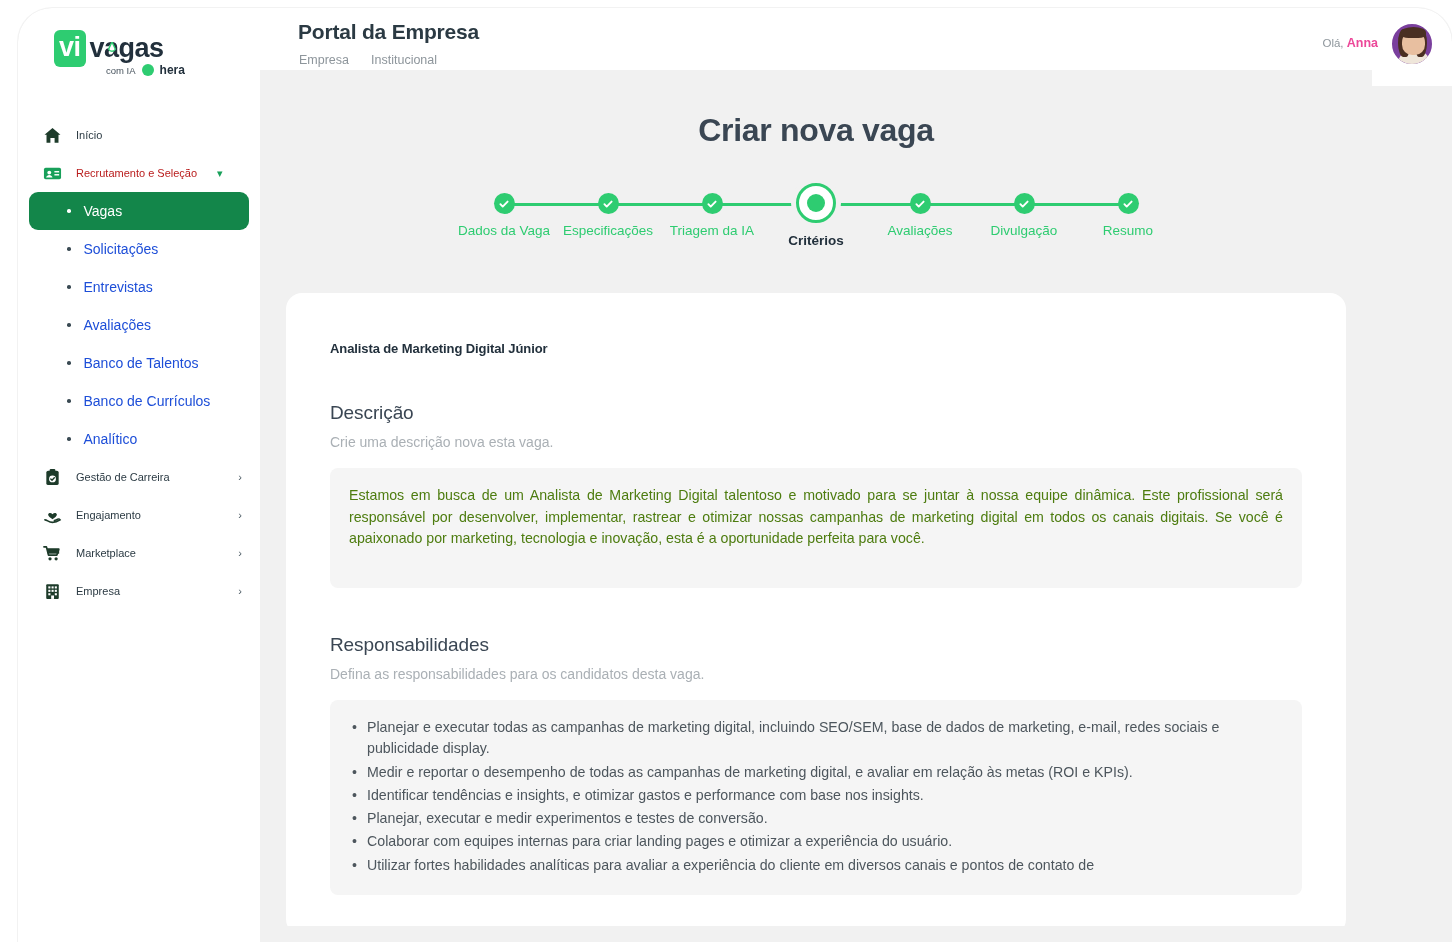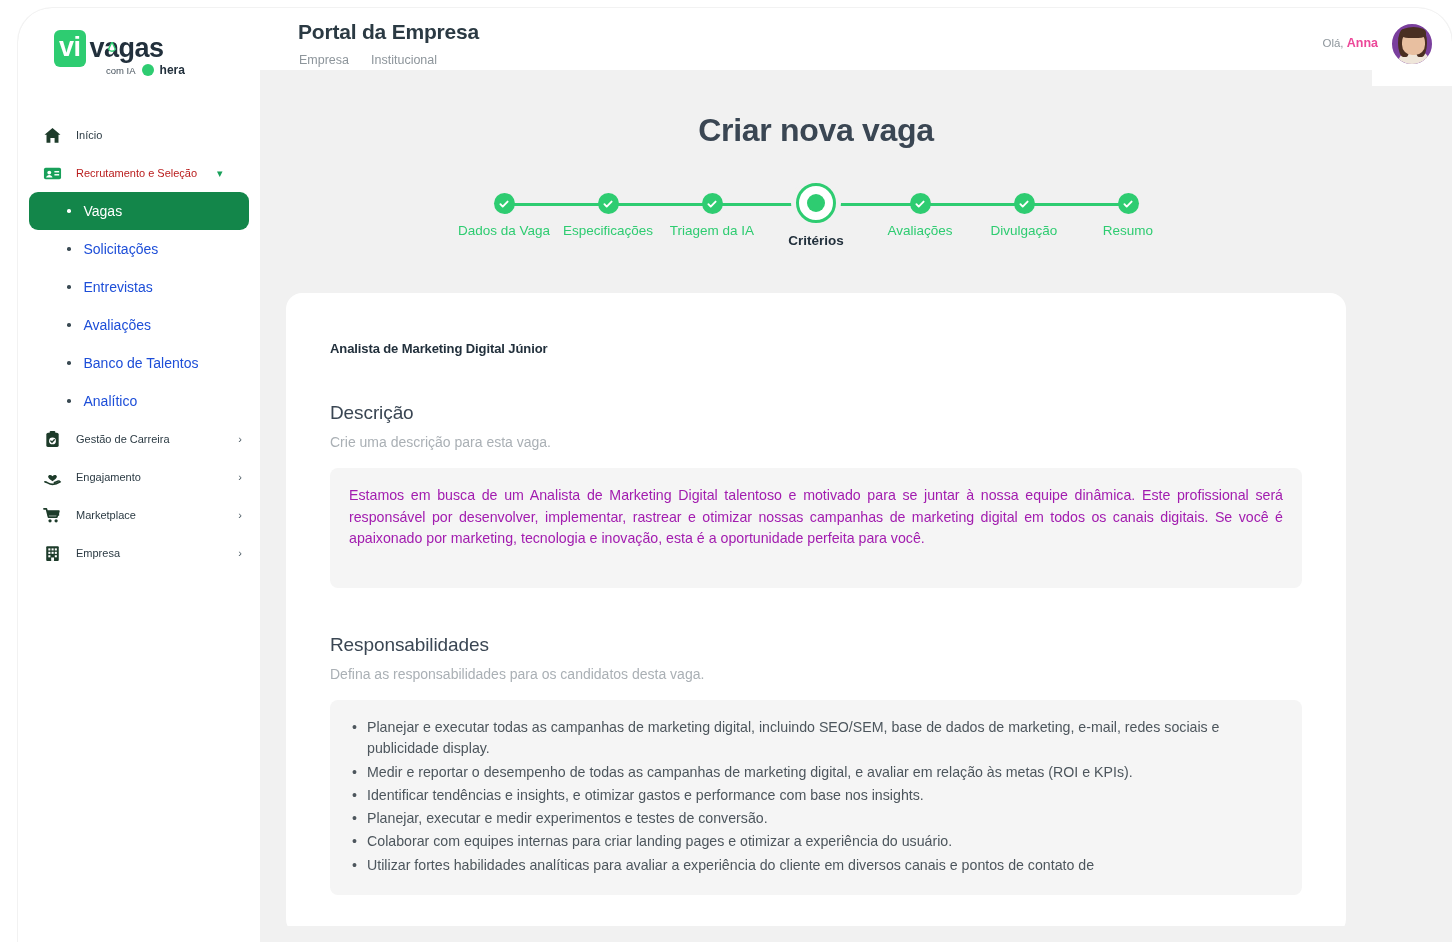--- a/index.html
+++ b/index.html
@@ -210,21 +210,21 @@
     font-size: 14px; color: #aab0b5;
   }
   .box {
     margin-top: 18px;
     background: #f5f5f5;
     border-radius: 8px;
     padding: 17px 19px;
   }
   .box.desc { min-height: 120px; }
   .box p {
-    font-size: 14.2px; line-height: 1.52; color: #a21caf;
+    font-size: 14.2px; line-height: 1.52; color: #4d7c0f;
     text-align: justify;
   }
   .box ul { list-style: none; }
   .box li {
     position: relative;
     padding-left: 18px;
     font-size: 14.2px; line-height: 1.5; color: #4d565d;
     margin-bottom: 2px;
   }
   .box li:before {
@@ -294,20 +294,24 @@
         <span class="dot"></span>
         <span class="sub-label">Entrevistas</span>
       </div>
       <div class="sub-item">
         <span class="dot"></span>
         <span class="sub-label">Avaliações</span>
       </div>
       <div class="sub-item">
         <span class="dot"></span>
         <span class="sub-label">Banco de Talentos</span>
+      </div>
+      <div class="sub-item">
+        <span class="dot"></span>
+        <span class="sub-label">Banco de Currículos</span>
       </div>
       <div class="sub-item">
         <span class="dot"></span>
         <span class="sub-label">Analítico</span>
       </div>
 
       <div class="nav-item">
         <span class="ic">
           <svg viewBox="0 0 20 20" width="19" height="19">
             <rect x="3.5" y="2.8" width="13" height="15.2" rx="2" fill="#1d3b2a"></rect>
@@ -458,21 +462,21 @@
 
       </div>
     </div>
 
     <section id="card">
 
       <div class="job-title">Analista de Marketing Digital Júnior</div>
 
       <div class="sec">
         <div class="sec-h">Descrição</div>
-        <div class="sec-sub">Crie uma descrição para esta vaga.</div>
+        <div class="sec-sub">Crie uma descrição nova esta vaga.</div>
         <div class="box desc">
           <p>Estamos em busca de um Analista de Marketing Digital talentoso e motivado para se juntar à nossa equipe dinâmica. Este profissional será responsável por desenvolver, implementar, rastrear e otimizar nossas campanhas de marketing digital em todos os canais digitais. Se você é apaixonado por marketing, tecnologia e inovação, esta é a oportunidade perfeita para você.</p>
         </div>
       </div>
 
       <div class="sec">
         <div class="sec-h">Responsabilidades</div>
         <div class="sec-sub">Defina as responsabilidades para os candidatos desta vaga.</div>
         <div class="box">
           <ul>

